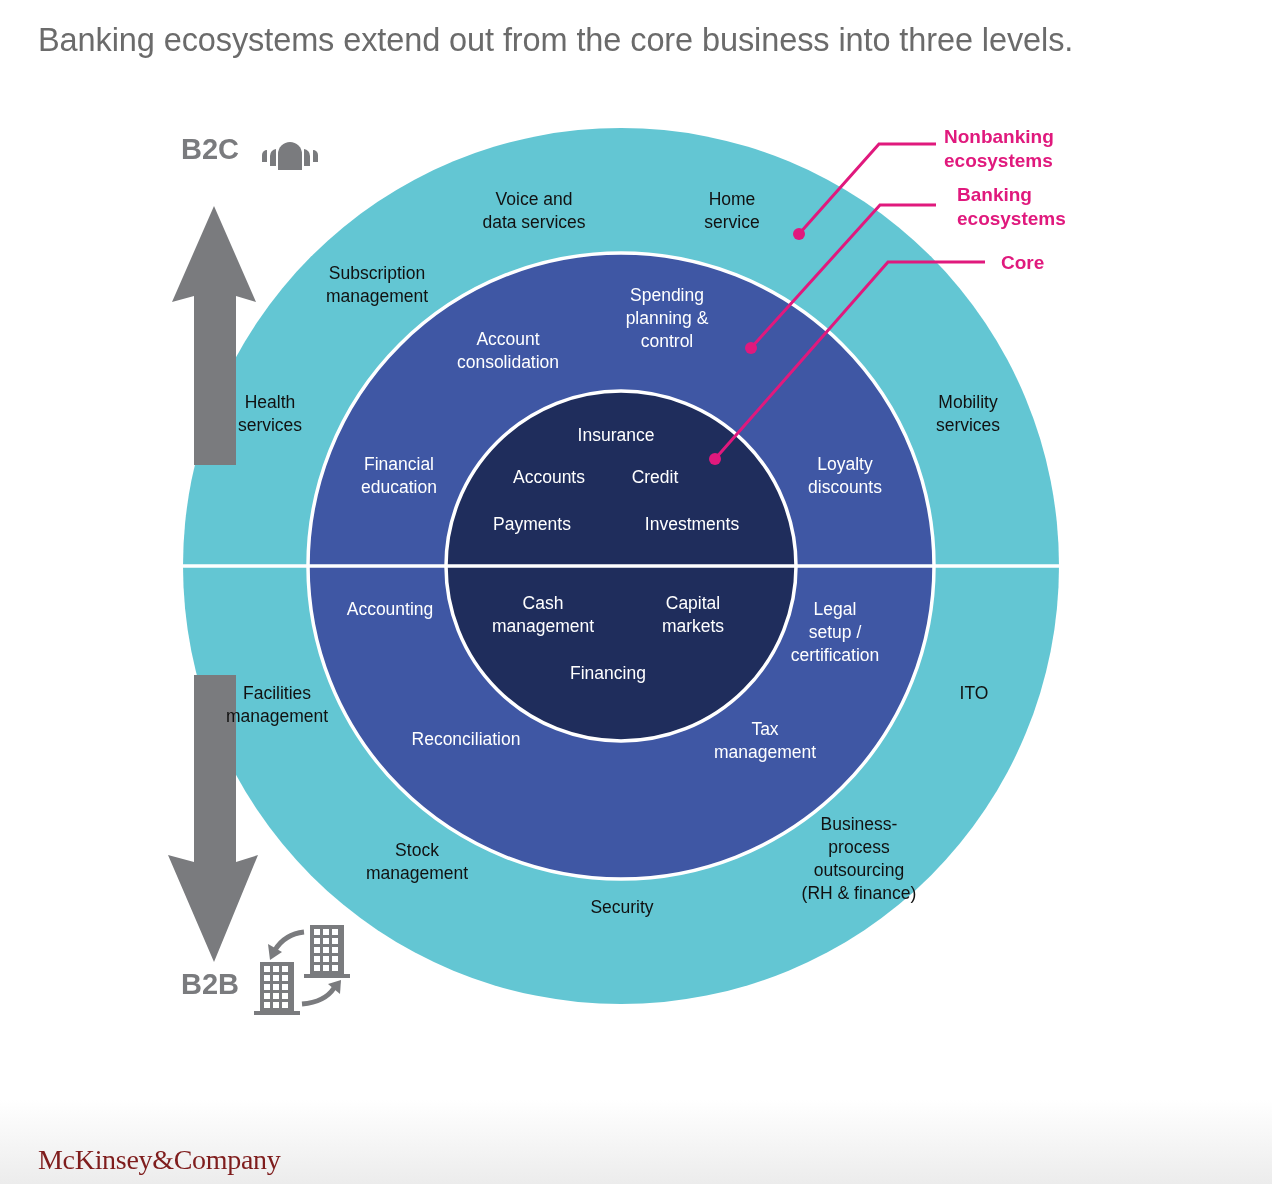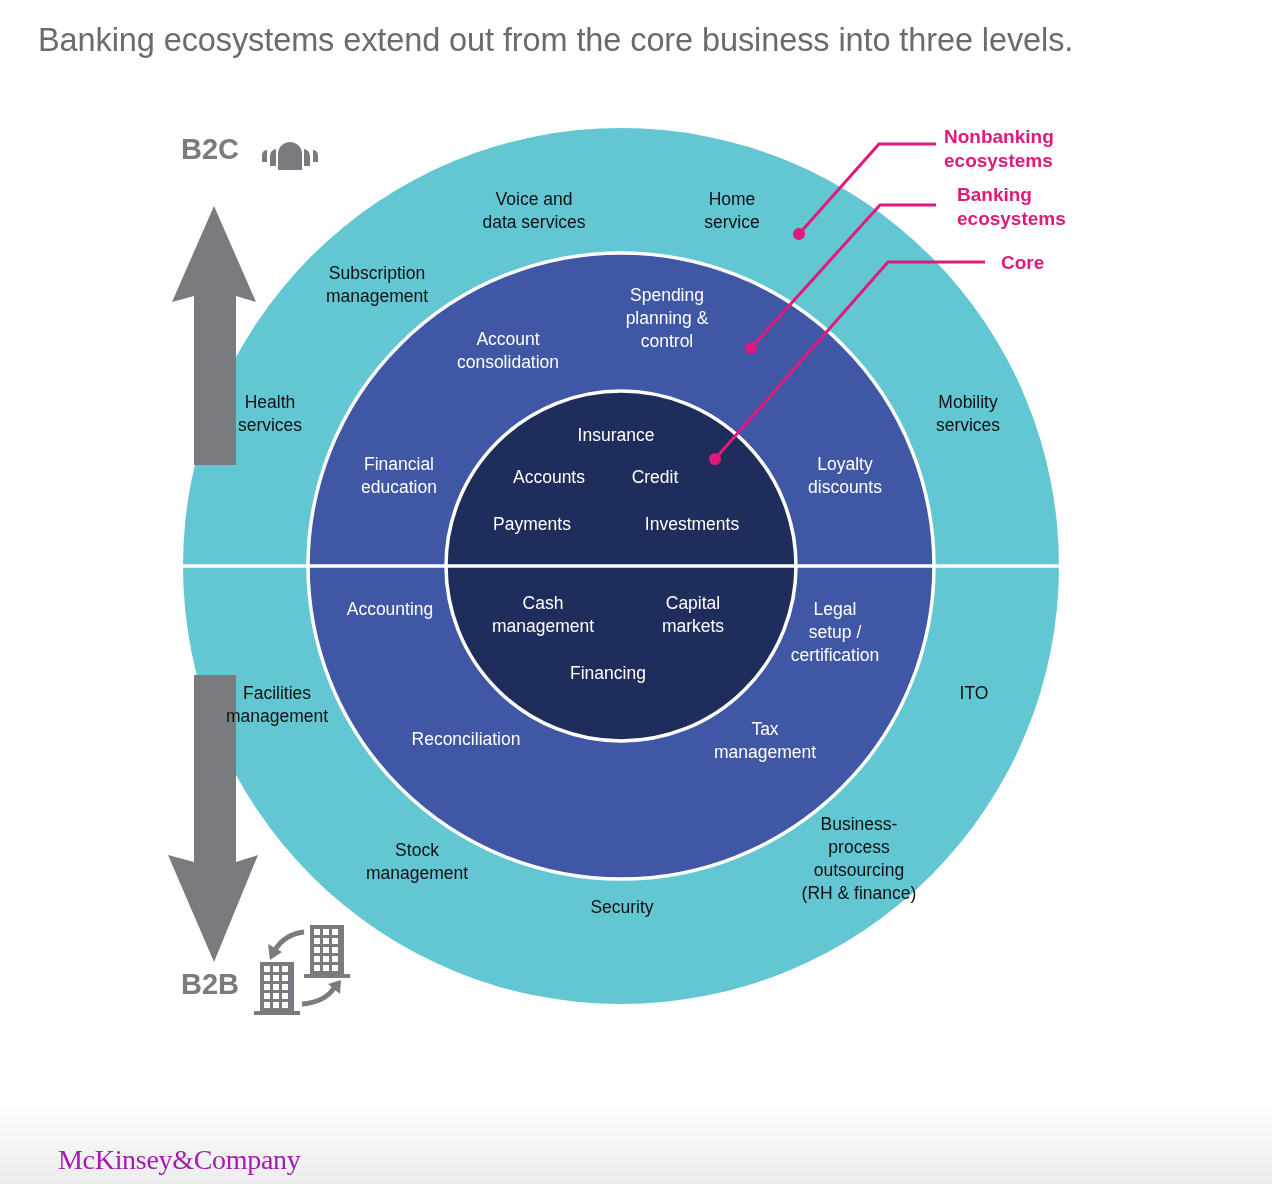--- a/index.html
+++ b/index.html
@@ -5,21 +5,21 @@
   html,body{margin:0;padding:0;}
   body{width:1272px;height:1184px;position:relative;background:#fff;overflow:hidden;font-family:"Liberation Sans",sans-serif;}
   .title{position:absolute;left:38px;top:2px;font-size:32.5px;color:#6b6b6b;white-space:nowrap;letter-spacing:-0.1px;margin-top:20px;}
   svg.diagram{position:absolute;left:0;top:0;}
   .lbl{font-family:"Liberation Sans",sans-serif;font-size:17.5px;text-anchor:middle;}
   .dark{fill:#111;}
   .white{fill:#fff;}
   .pink{fill:#e0197d;font-weight:bold;font-size:19px;}
   .grey{fill:#7a7b7e;font-weight:bold;font-size:29px;}
   .footer{position:absolute;left:0;top:1100px;width:1272px;height:84px;background:linear-gradient(#fff,#ececec);}
-  .logo{position:absolute;left:38px;top:1144px;font-family:"Liberation Serif",serif;font-size:28px;color:#a21caf;letter-spacing:-0.3px;margin-left:20px;}
+  .logo{position:absolute;left:38px;top:1144px;font-family:"Liberation Serif",serif;font-size:28px;color:#7f1d1d;letter-spacing:-0.3px;}
 </style>
 </head>
 <body>
 
 <div class="title">Banking ecosystems extend out from the core business into three levels.</div>
 
 <svg class="diagram" width="1272" height="1184">
 
   <circle id="c-outer" cx="621" cy="566" r="438" fill="#63c6d3"></circle>
   <circle id="c-mid" cx="621" cy="566" r="313" stroke="#fff" stroke-width="3.5" fill="#3f57a4"></circle>

